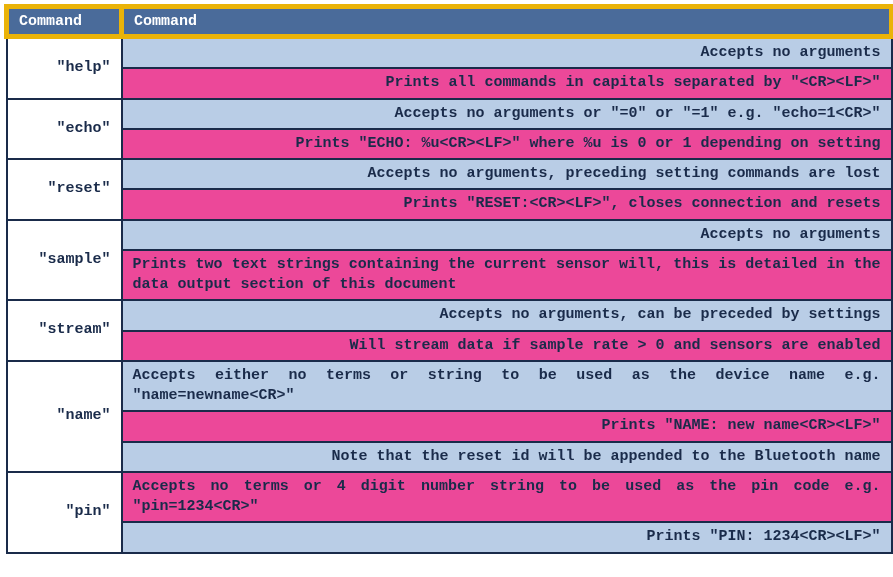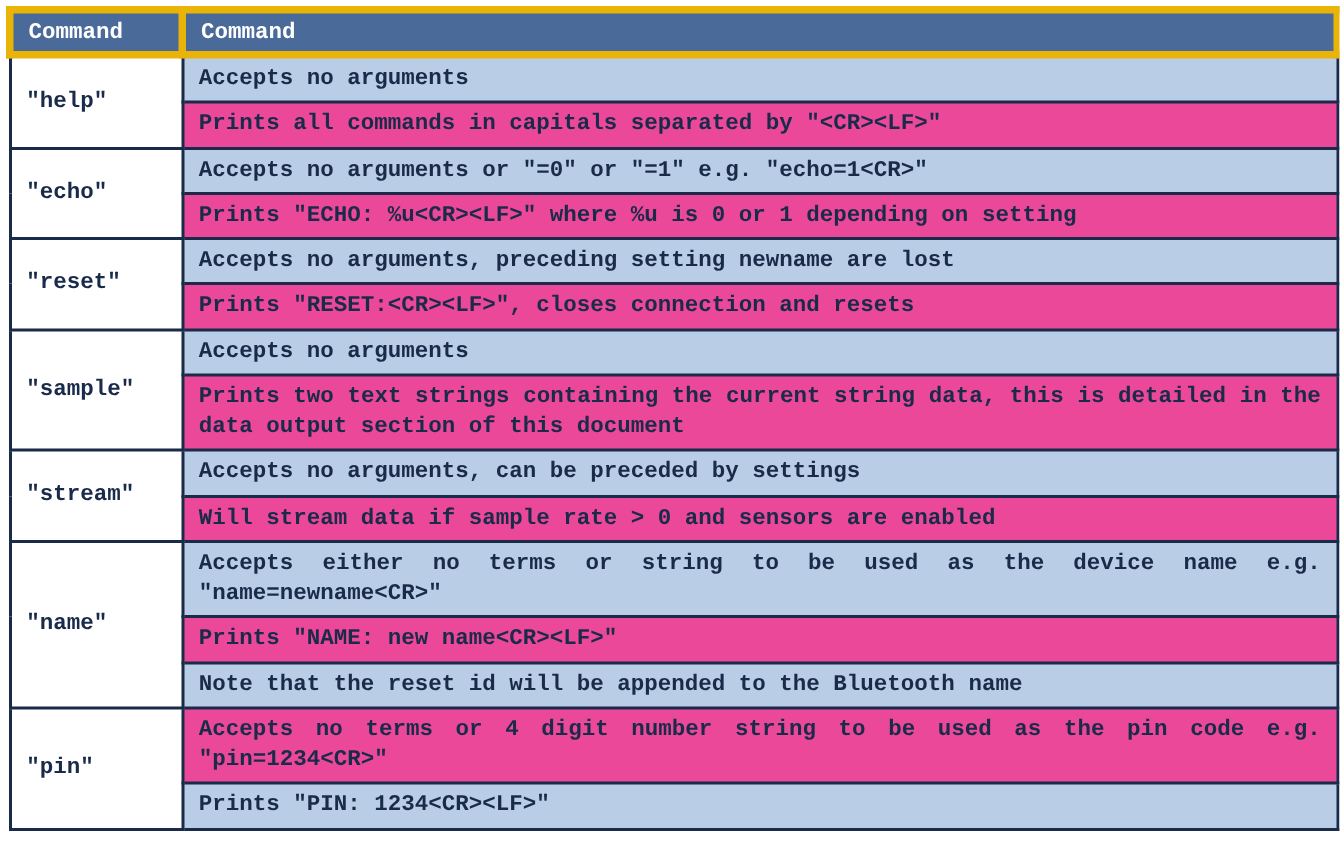--- a/index.html
+++ b/index.html
@@ -24,21 +24,21 @@
     text-align: left;
     padding: 4px 10px;
     border: 5px solid #eab308;
     font-weight: bold;
   }
   td {
     border: 2px solid #1a2b4a;
     padding: 4px 10px;
     vertical-align: middle;
     line-height: 1.35;
-    text-align: left;
+    text-align: right;
   }
   td.cmd {
     background: #ffffff;
   }
   td.blue {
     background: #b9cde6;
   }
   td.white {
     background: #ec4899;
   }
@@ -70,31 +70,31 @@
       </tr>
       <tr>
         <td class="cmd" rowspan="2">"echo"</td>
         <td class="blue">Accepts no arguments or "=0" or "=1" e.g. "echo=1&lt;CR&gt;"</td>
       </tr>
       <tr>
         <td class="white">Prints "ECHO: %u&lt;CR&gt;&lt;LF&gt;" where %u is 0 or 1 depending on setting</td>
       </tr>
       <tr>
         <td class="cmd" rowspan="2">"reset"</td>
-        <td class="blue">Accepts no arguments, preceding setting newname are lost</td>
+        <td class="blue">Accepts no arguments, preceding setting commands are lost</td>
       </tr>
       <tr>
         <td class="white">Prints "RESET:&lt;CR&gt;&lt;LF&gt;", closes connection and resets</td>
       </tr>
       <tr>
         <td class="cmd" rowspan="2">"sample"</td>
         <td class="blue">Accepts no arguments</td>
       </tr>
       <tr>
-        <td class="white just">Prints two text strings containing the current string data, this is detailed in the data output section of this document</td>
+        <td class="white just">Prints two text strings containing the current sensor will, this is detailed in the data output section of this document</td>
       </tr>
       <tr>
         <td class="cmd" rowspan="2">"stream"</td>
         <td class="blue">Accepts no arguments, can be preceded by settings</td>
       </tr>
       <tr>
         <td class="white">Will stream data if sample rate &gt; 0 and sensors are enabled</td>
       </tr>
       <tr>
         <td class="cmd" rowspan="3">"name"</td>

